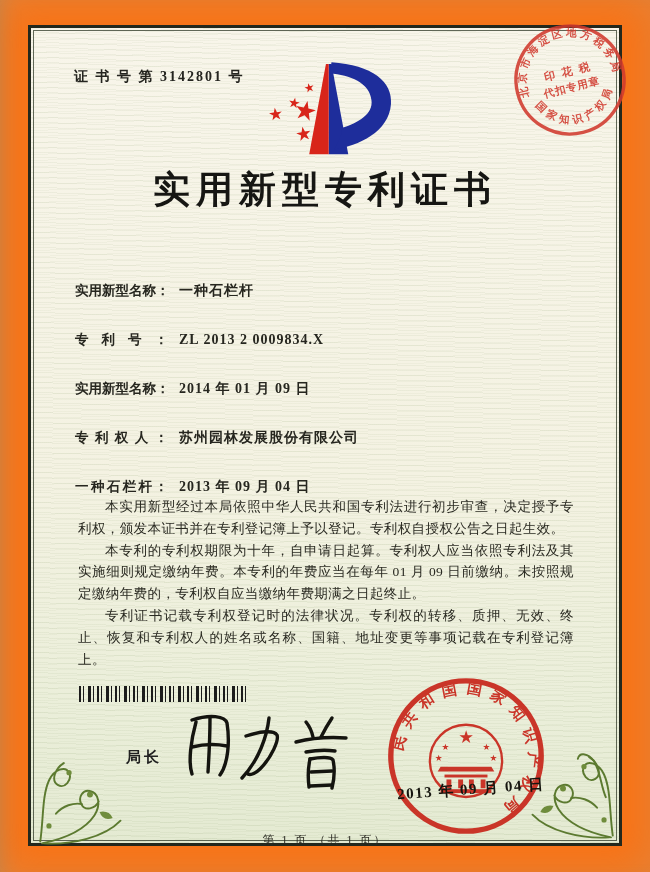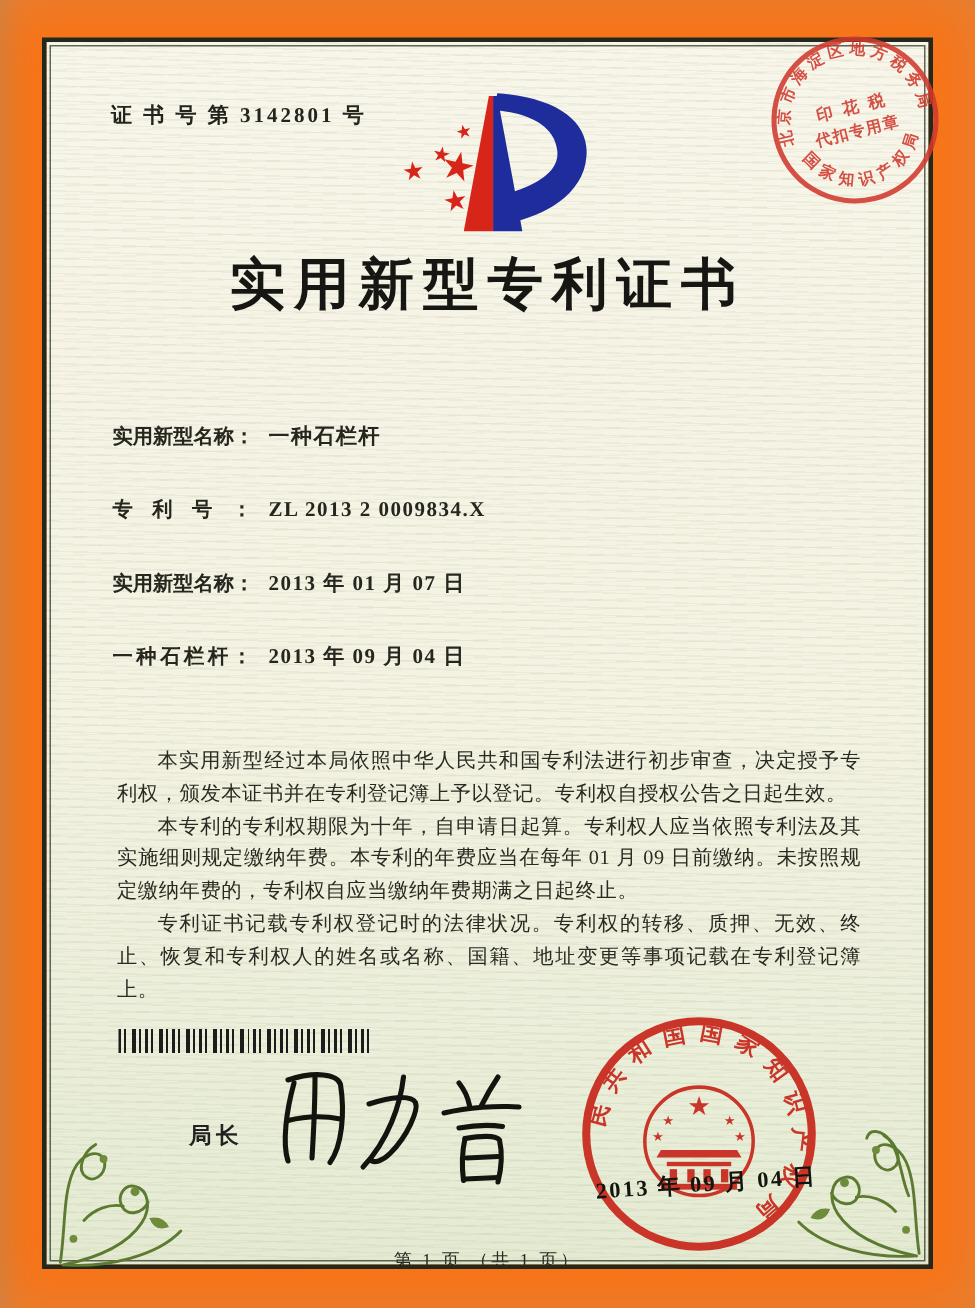--- a/index.html
+++ b/index.html
@@ -83,21 +83,24 @@
   <div class="title">实用新型专利证书</div>
 
   <div class="fields">
     <div class="frow">
       <span class="flabel">实用新型名称：</span><span class="fvalue">一种石栏杆</span>
     </div>
     <div class="frow">
       <span class="flabel">专利号：</span><span class="fvalue">ZL 2013 2 0009834.X</span>
     </div>
     <div class="frow">
-      <span class="flabel">实用新型名称：</span><span class="fvalue">2013 年 01 月 07 日</span>
+      <span class="flabel">实用新型名称：</span><span class="fvalue">2014 年 01 月 09 日</span>
+    </div>
+    <div class="frow">
+      <span class="flabel">专利权人：</span><span class="fvalue">苏州园林发展股份有限公司</span>
     </div>
     <div class="frow">
       <span class="flabel">一种石栏杆：</span><span class="fvalue">2013 年 09 月 04 日</span>
     </div>
   </div>
 
   <div class="body-text">
     <p>本实用新型经过本局依照中华人民共和国专利法进行初步审查，决定授予专利权，颁发本证书并在专利登记簿上予以登记。专利权自授权公告之日起生效。</p>
     <p>本专利的专利权期限为十年，自申请日起算。专利权人应当依照专利法及其实施细则规定缴纳年费。本专利的年费应当在每年 01 月 09 日前缴纳。未按照规定缴纳年费的，专利权自应当缴纳年费期满之日起终止。</p>
     <p>专利证书记载专利权登记时的法律状况。专利权的转移、质押、无效、终止、恢复和专利权人的姓名或名称、国籍、地址变更等事项记载在专利登记簿上。</p>

